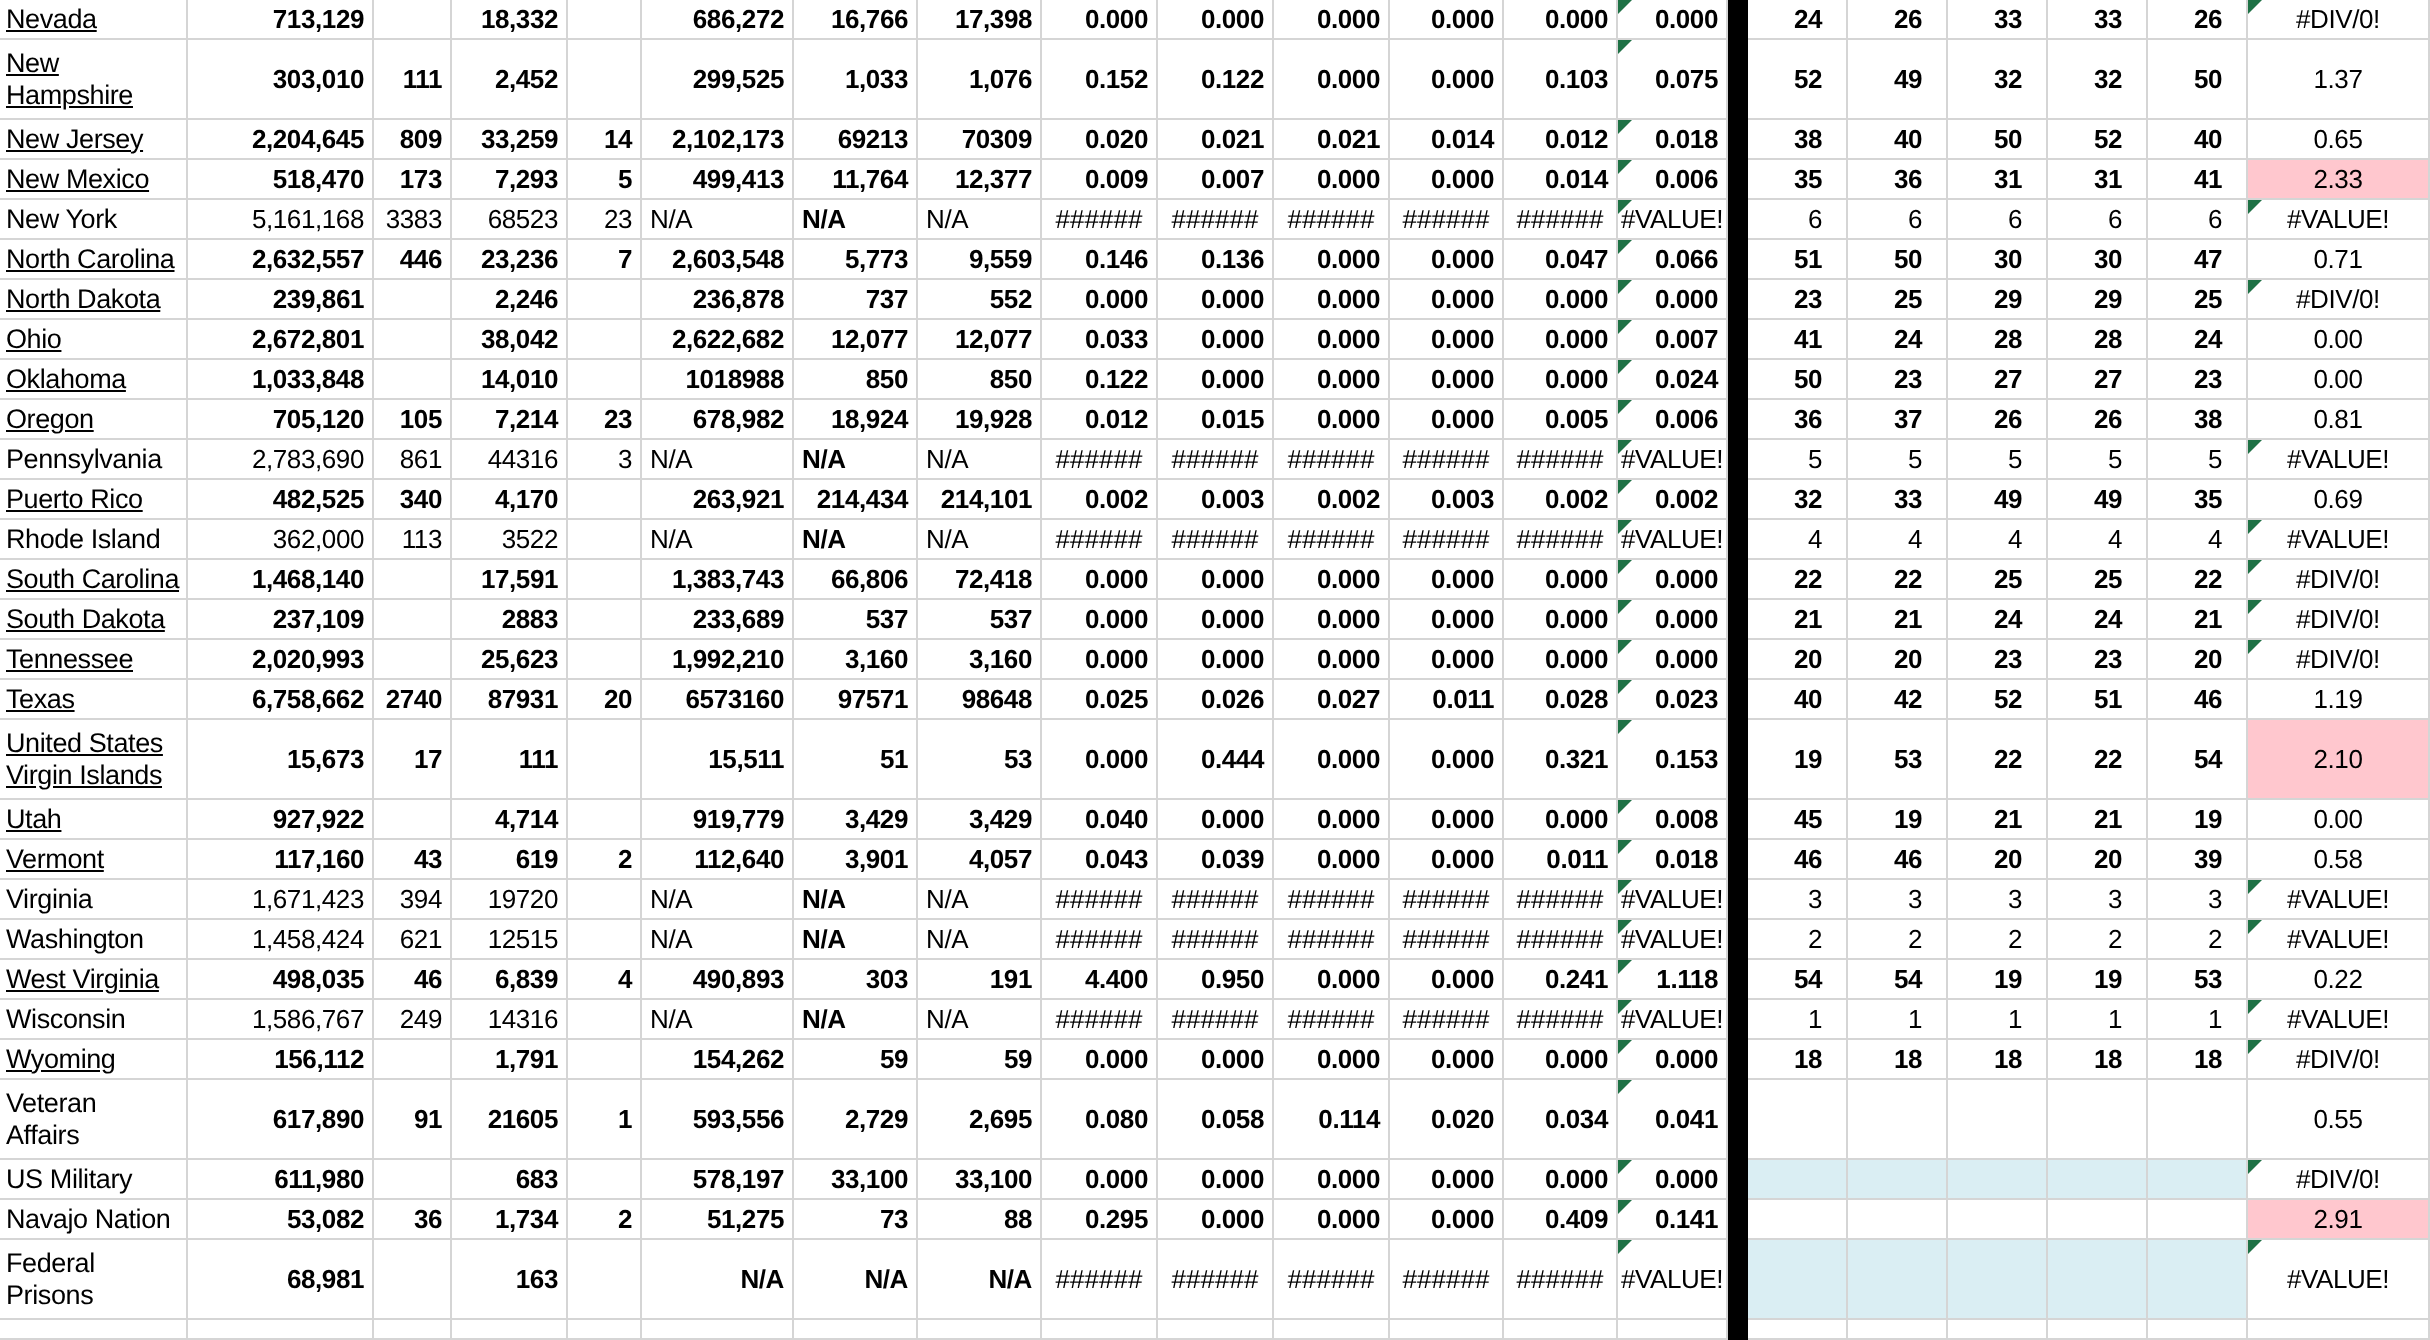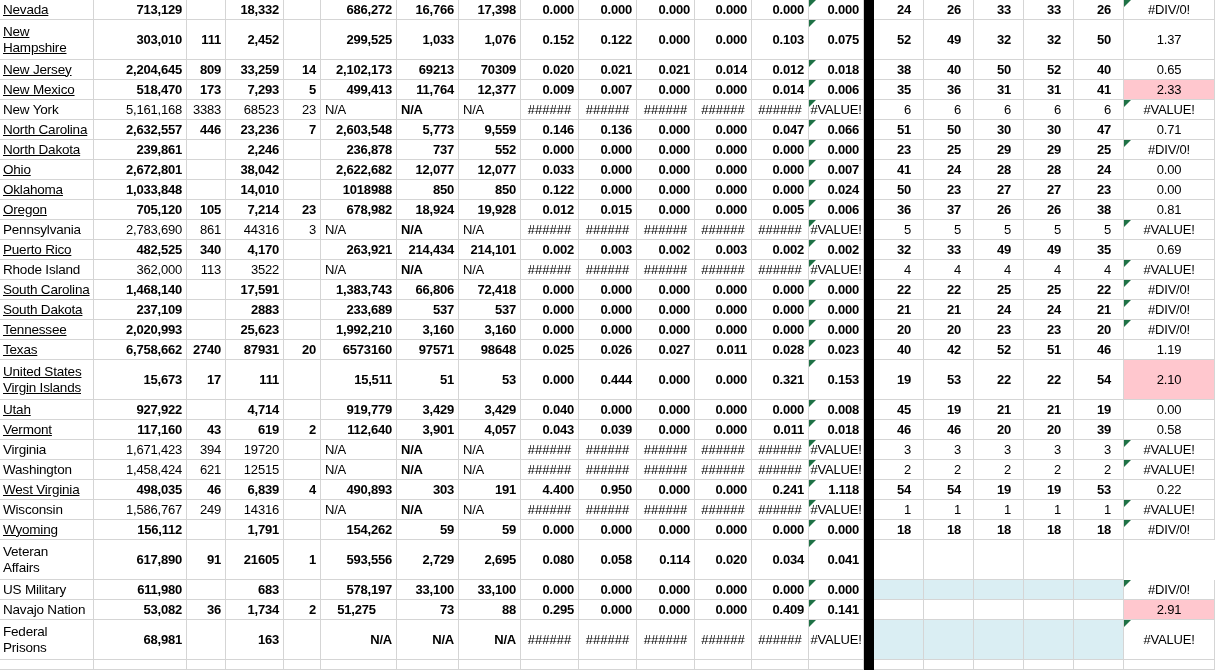--- a/index.html
+++ b/index.html
@@ -620,20 +620,21 @@
       <div class="cell bd" style="width: 58px; height: 40px;"><span>0.114</span></div>
       <div class="cell bd" style="width: 57px; height: 40px;"><span>0.020</span></div>
       <div class="cell bd" style="width: 57px; height: 40px;"><span>0.034</span></div>
       <div class="cell bd" style="width: 55px; height: 40px;"><span>0.041</span><span class="tri"></span></div>
       <div class="cell bar" style="width: 10px; height: 40px;"></div>
       <div class="cell rank bd" style="width: 50px; height: 40px;"></div>
       <div class="cell rank bd" style="width: 50px; height: 40px;"></div>
       <div class="cell rank bd" style="width: 50px; height: 40px;"></div>
       <div class="cell rank bd" style="width: 50px; height: 40px;"></div>
       <div class="cell rank bd" style="width: 50px; height: 40px;"></div>
+      <div class="cell fin" style="width: 91px; height: 40px;"><span>0.55</span></div>
     </div>
     <div class="row" style="height: 20px;">
       <div class="cell name" style="width: 94px; height: 20px;">US Military</div>
       <div class="cell bd" style="width: 93px; height: 20px;"><span>611,980</span></div>
       <div class="cell bd" style="width: 39px; height: 20px;"></div>
       <div class="cell bd" style="width: 58px; height: 20px;"><span>683</span></div>
       <div class="cell bd" style="width: 37px; height: 20px;"></div>
       <div class="cell bd" style="width: 76px; height: 20px;"><span>578,197</span></div>
       <div class="cell bd" style="width: 62px; height: 20px;"><span>33,100</span></div>
       <div class="cell bd" style="width: 62px; height: 20px;"><span>33,100</span></div>
@@ -650,21 +651,21 @@
       <div class="cell rank bd blue" style="width: 50px; height: 20px;"></div>
       <div class="cell rank bd blue" style="width: 50px; height: 20px;"></div>
       <div class="cell fin" style="width: 91px; height: 20px;"><span>#DIV/0!</span><span class="tri"></span></div>
     </div>
     <div class="row" style="height: 20px;">
       <div class="cell name" style="width: 94px; height: 20px;">Navajo Nation</div>
       <div class="cell bd" style="width: 93px; height: 20px;"><span>53,082</span></div>
       <div class="cell bd" style="width: 39px; height: 20px;"><span>36</span></div>
       <div class="cell bd" style="width: 58px; height: 20px;"><span>1,734</span></div>
       <div class="cell bd" style="width: 37px; height: 20px;"><span>2</span></div>
-      <div class="cell bd" style="width: 76px; height: 20px; justify-content: center;"><span>51,275</span></div>
+      <div class="cell bd" style="width: 76px; height: 20px;"><span>51,275</span></div>
       <div class="cell bd" style="width: 62px; height: 20px;"><span>73</span></div>
       <div class="cell bd" style="width: 62px; height: 20px;"><span>88</span></div>
       <div class="cell bd" style="width: 58px; height: 20px;"><span>0.295</span></div>
       <div class="cell bd" style="width: 58px; height: 20px;"><span>0.000</span></div>
       <div class="cell bd" style="width: 58px; height: 20px;"><span>0.000</span></div>
       <div class="cell bd" style="width: 57px; height: 20px;"><span>0.000</span></div>
       <div class="cell bd" style="width: 57px; height: 20px;"><span>0.409</span></div>
       <div class="cell bd" style="width: 55px; height: 20px;"><span>0.141</span><span class="tri"></span></div>
       <div class="cell bar" style="width: 10px; height: 20px;"></div>
       <div class="cell rank bd" style="width: 50px; height: 20px;"></div>

